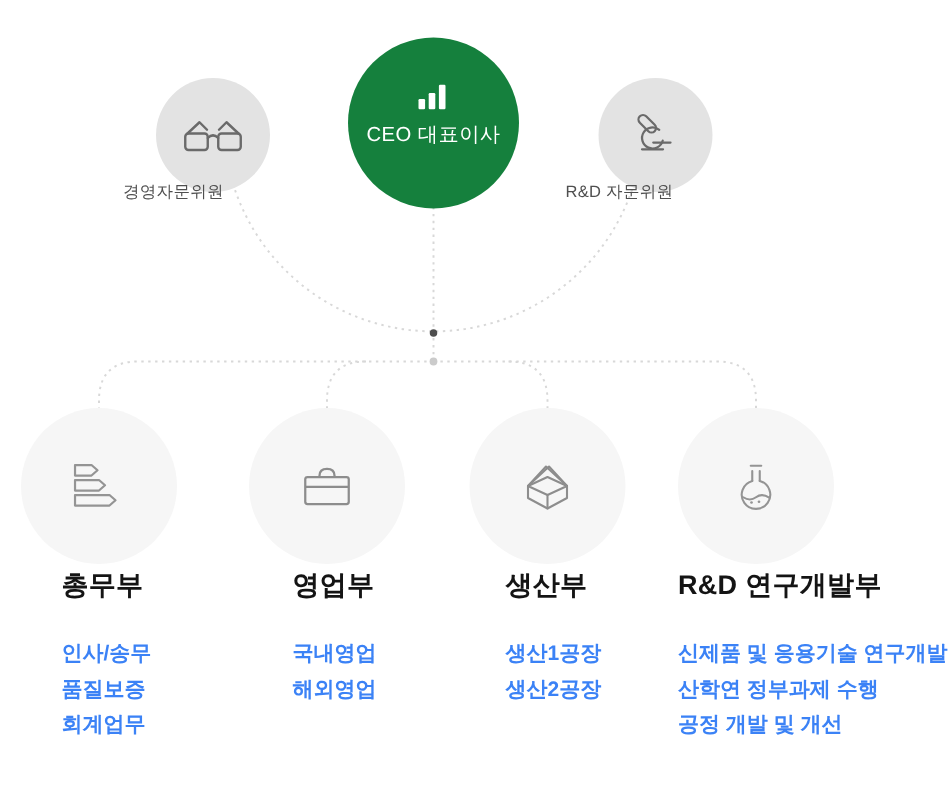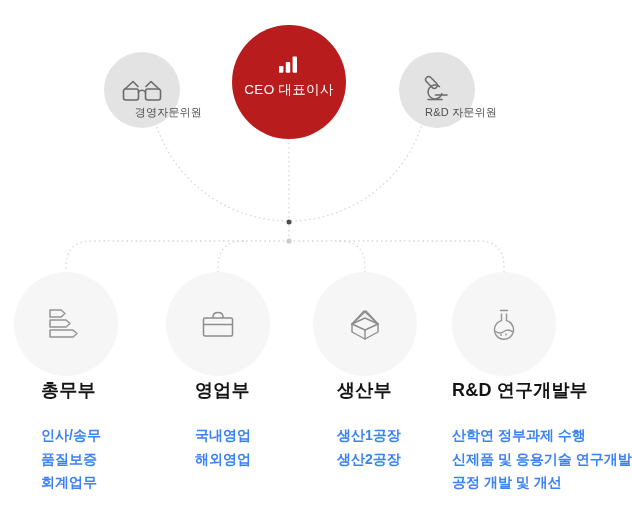--- a/index.html
+++ b/index.html
@@ -3,29 +3,29 @@
 <meta charset="utf-8">
 <style>
   html,body{margin:0;padding:0;background:#ffffff;}
   .stage{
     position:relative;width:632px;height:531px;background:#ffffff;overflow:hidden;
     font-family:"Liberation Sans", sans-serif;
   }
   .connectors{position:absolute;left:0;top:0;z-index:1;}
   .node{position:absolute;border-radius:50%;display:flex;align-items:center;justify-content:center;z-index:2;}
   .ceo{
-    left:232px;top:25px;width:114px;height:114px;background:#b91c1c;
+    left:232px;top:25px;width:114px;height:114px;background:#15803d;
     flex-direction:column;gap:7px;padding-bottom:10px;box-sizing:border-box;
   }
   .ceo-label{color:#ffffff;font-size:13.5px;letter-spacing:.3px;white-space:nowrap;}
   .advisor{width:76px;height:76px;background:#e3e3e3;top:52px;}
   .advisor.left{left:104px;}
   .advisor.right{left:399px;}
   .advisor-label{
-    position:absolute;top:105px;width:120px;text-align:right;z-index:2;
+    position:absolute;top:120px;width:120px;text-align:left;z-index:2;
     font-size:11px;color:#4f4f4f;letter-spacing:.2px;
   }
   .advisor-label.left{left:82px;}
   .advisor-label.right{left:377px;}
   .dept-circle{width:104px;height:104px;background:#f6f6f6;top:272px;}
   .dept-title{
     position:absolute;top:378px;z-index:2;font-size:18px;font-weight:700;color:#141414;
     letter-spacing:.2px;white-space:nowrap;
   }
   .duty-list{position:absolute;top:424px;z-index:2;}
@@ -145,18 +145,18 @@
     </div>
   <div class="duty-list t2">
       <div class="duty-item">국내영업</div>
       <div class="duty-item">해외영업</div>
     </div>
   <div class="duty-list t3">
       <div class="duty-item">생산1공장</div>
       <div class="duty-item">생산2공장</div>
     </div>
   <div class="duty-list t4">
+      <div class="duty-item">신제품 및 응용기술 연구개발</div>
       <div class="duty-item">산학연 정부과제 수행</div>
-      <div class="duty-item">신제품 및 응용기술 연구개발</div>
       <div class="duty-item">공정 개발 및 개선</div>
     </div>
 
 </div>
 
 </body></html>

